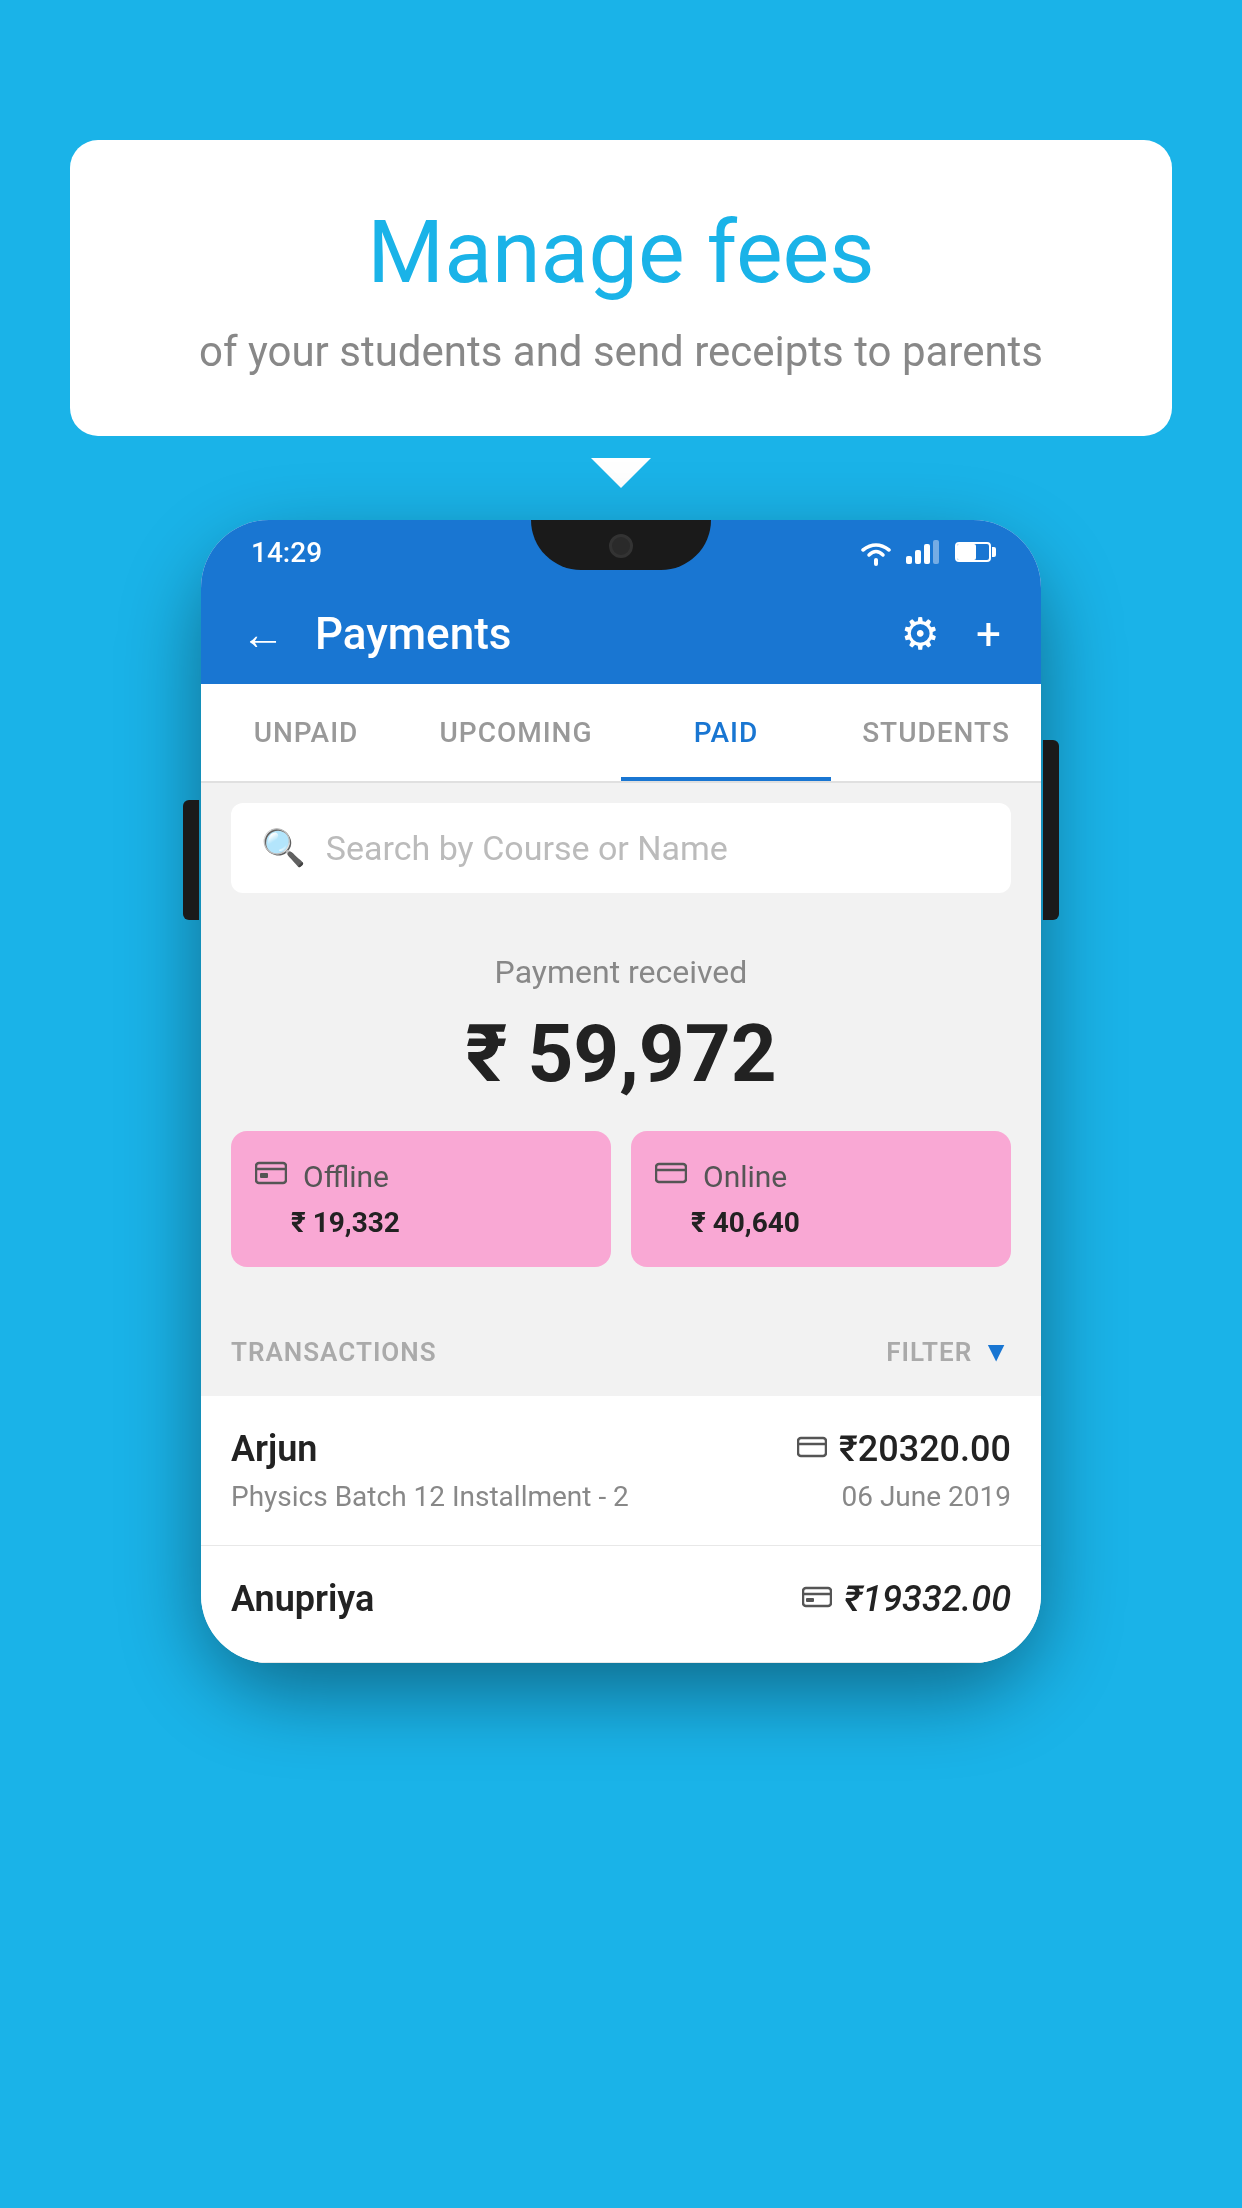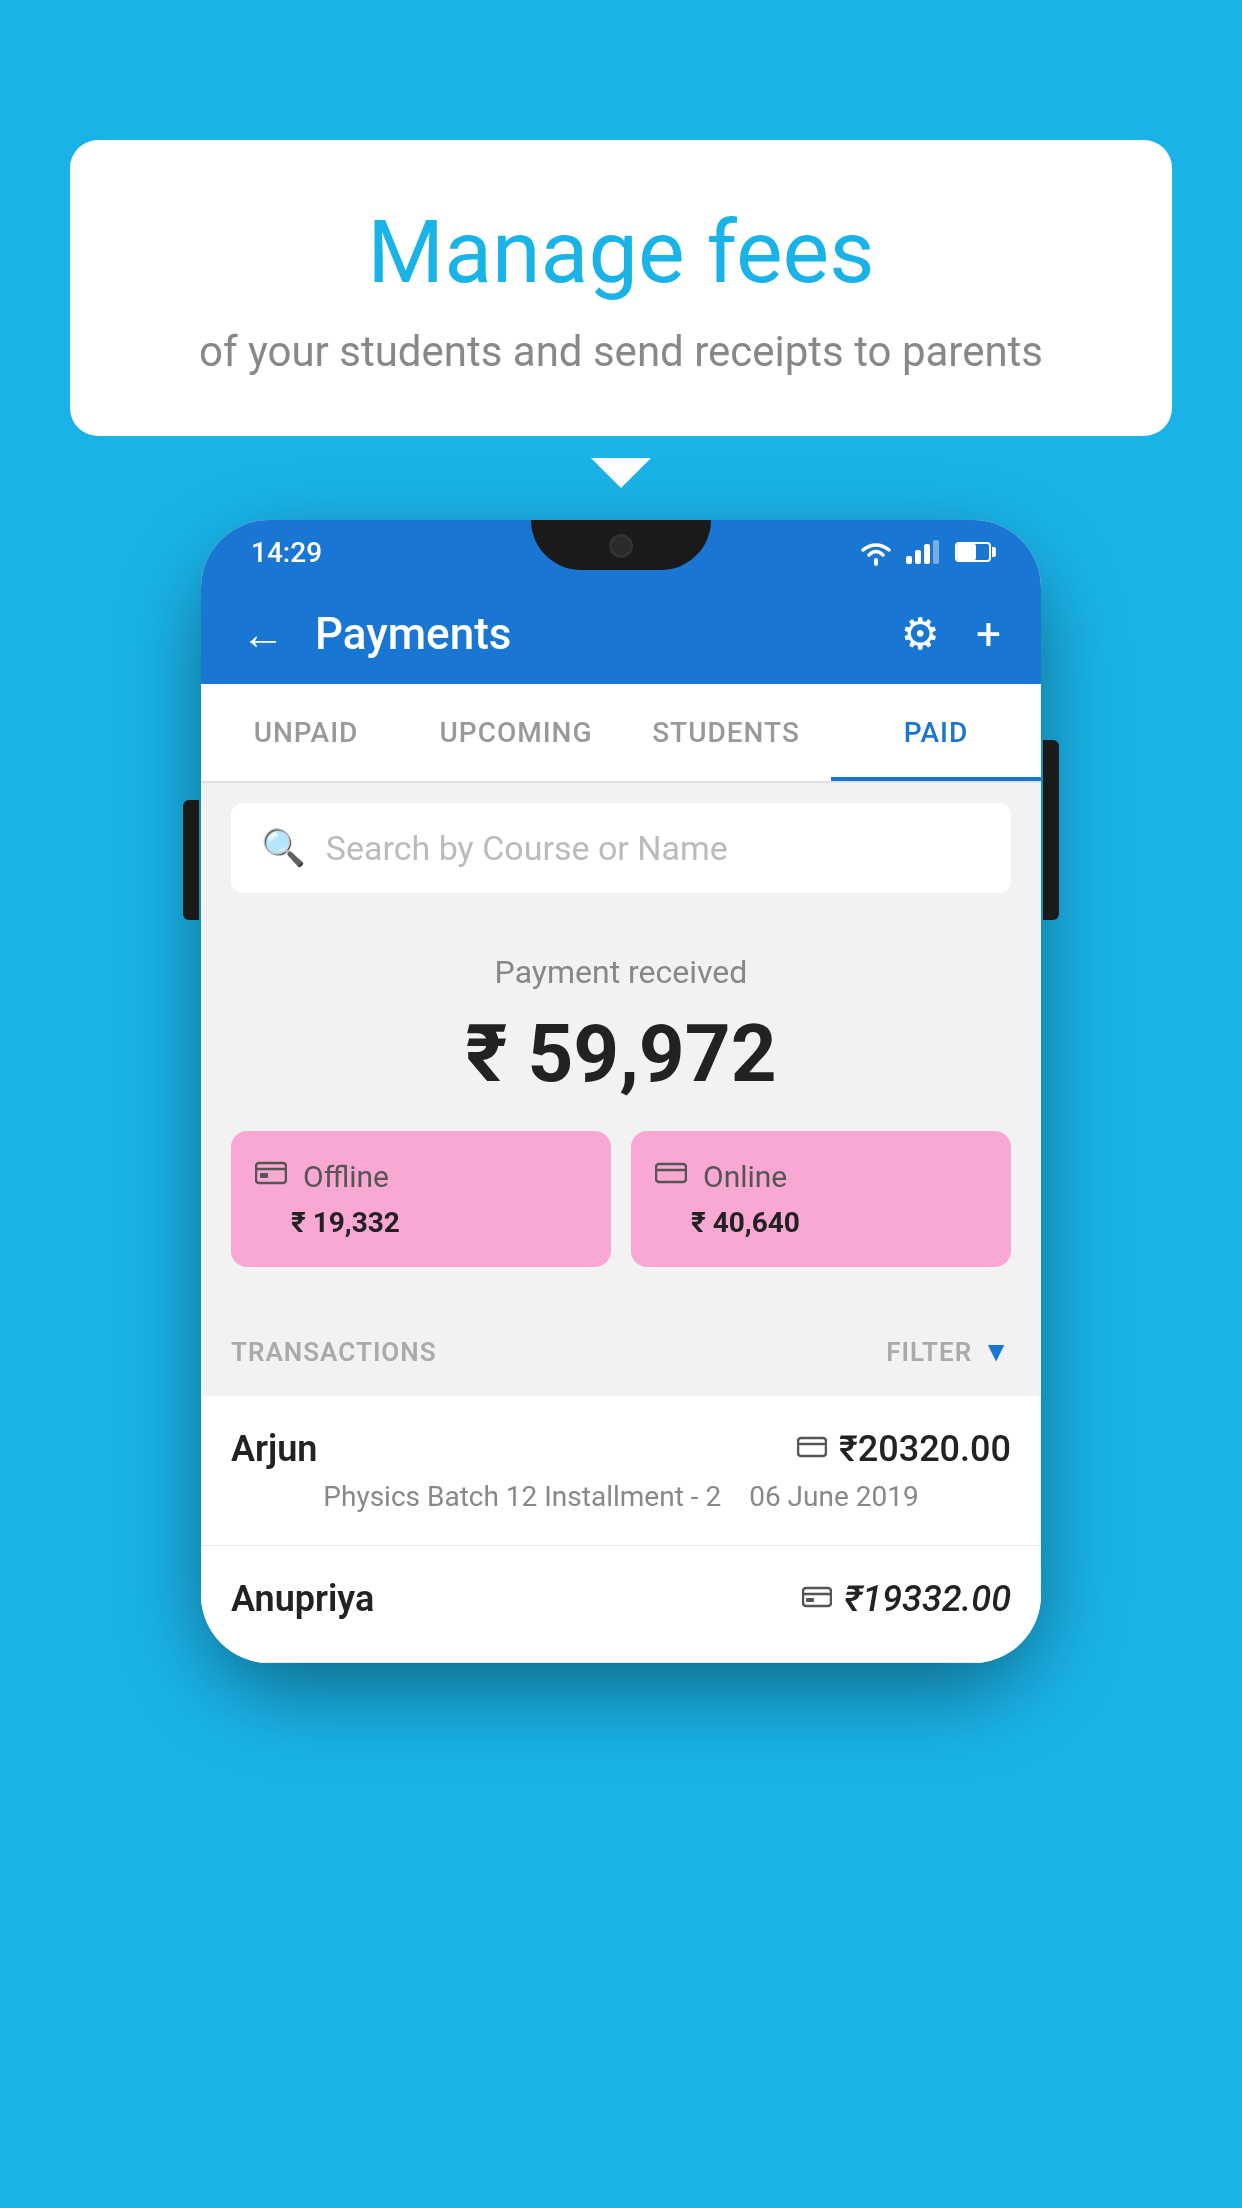--- a/index.html
+++ b/index.html
@@ -409,21 +409,21 @@
       font-style: italic;
     }
 
     .payment-method-icon {
       font-size: 28px;
       color: #555;
     }
 
     .transaction-bottom {
       display: flex;
-      justify-content: center;
+      justify-content: space-between;
       align-items: center;
       gap: 28px;
     }
 
     .course-info {
       font-size: 28px;
       color: #888;
     }
 
     .date-info {
@@ -483,25 +483,25 @@
           </div>
         </div>
 
         <div class="tabs">
           <div class="tab">
             <span>UNPAID</span>
           </div>
           <div class="tab">
             <span>UPCOMING</span>
           </div>
+          <div class="tab active">
+            <span>PAID</span>
+          </div>
           <div class="tab">
             <span>STUDENTS</span>
-          </div>
-          <div class="tab active">
-            <span>PAID</span>
           </div>
         </div>
 
         <div class="search-container">
           <div class="search-bar">
             <span class="search-icon-el">🔍</span>
             <span class="search-placeholder">Search by Course or Name</span>
           </div>
         </div>
 

